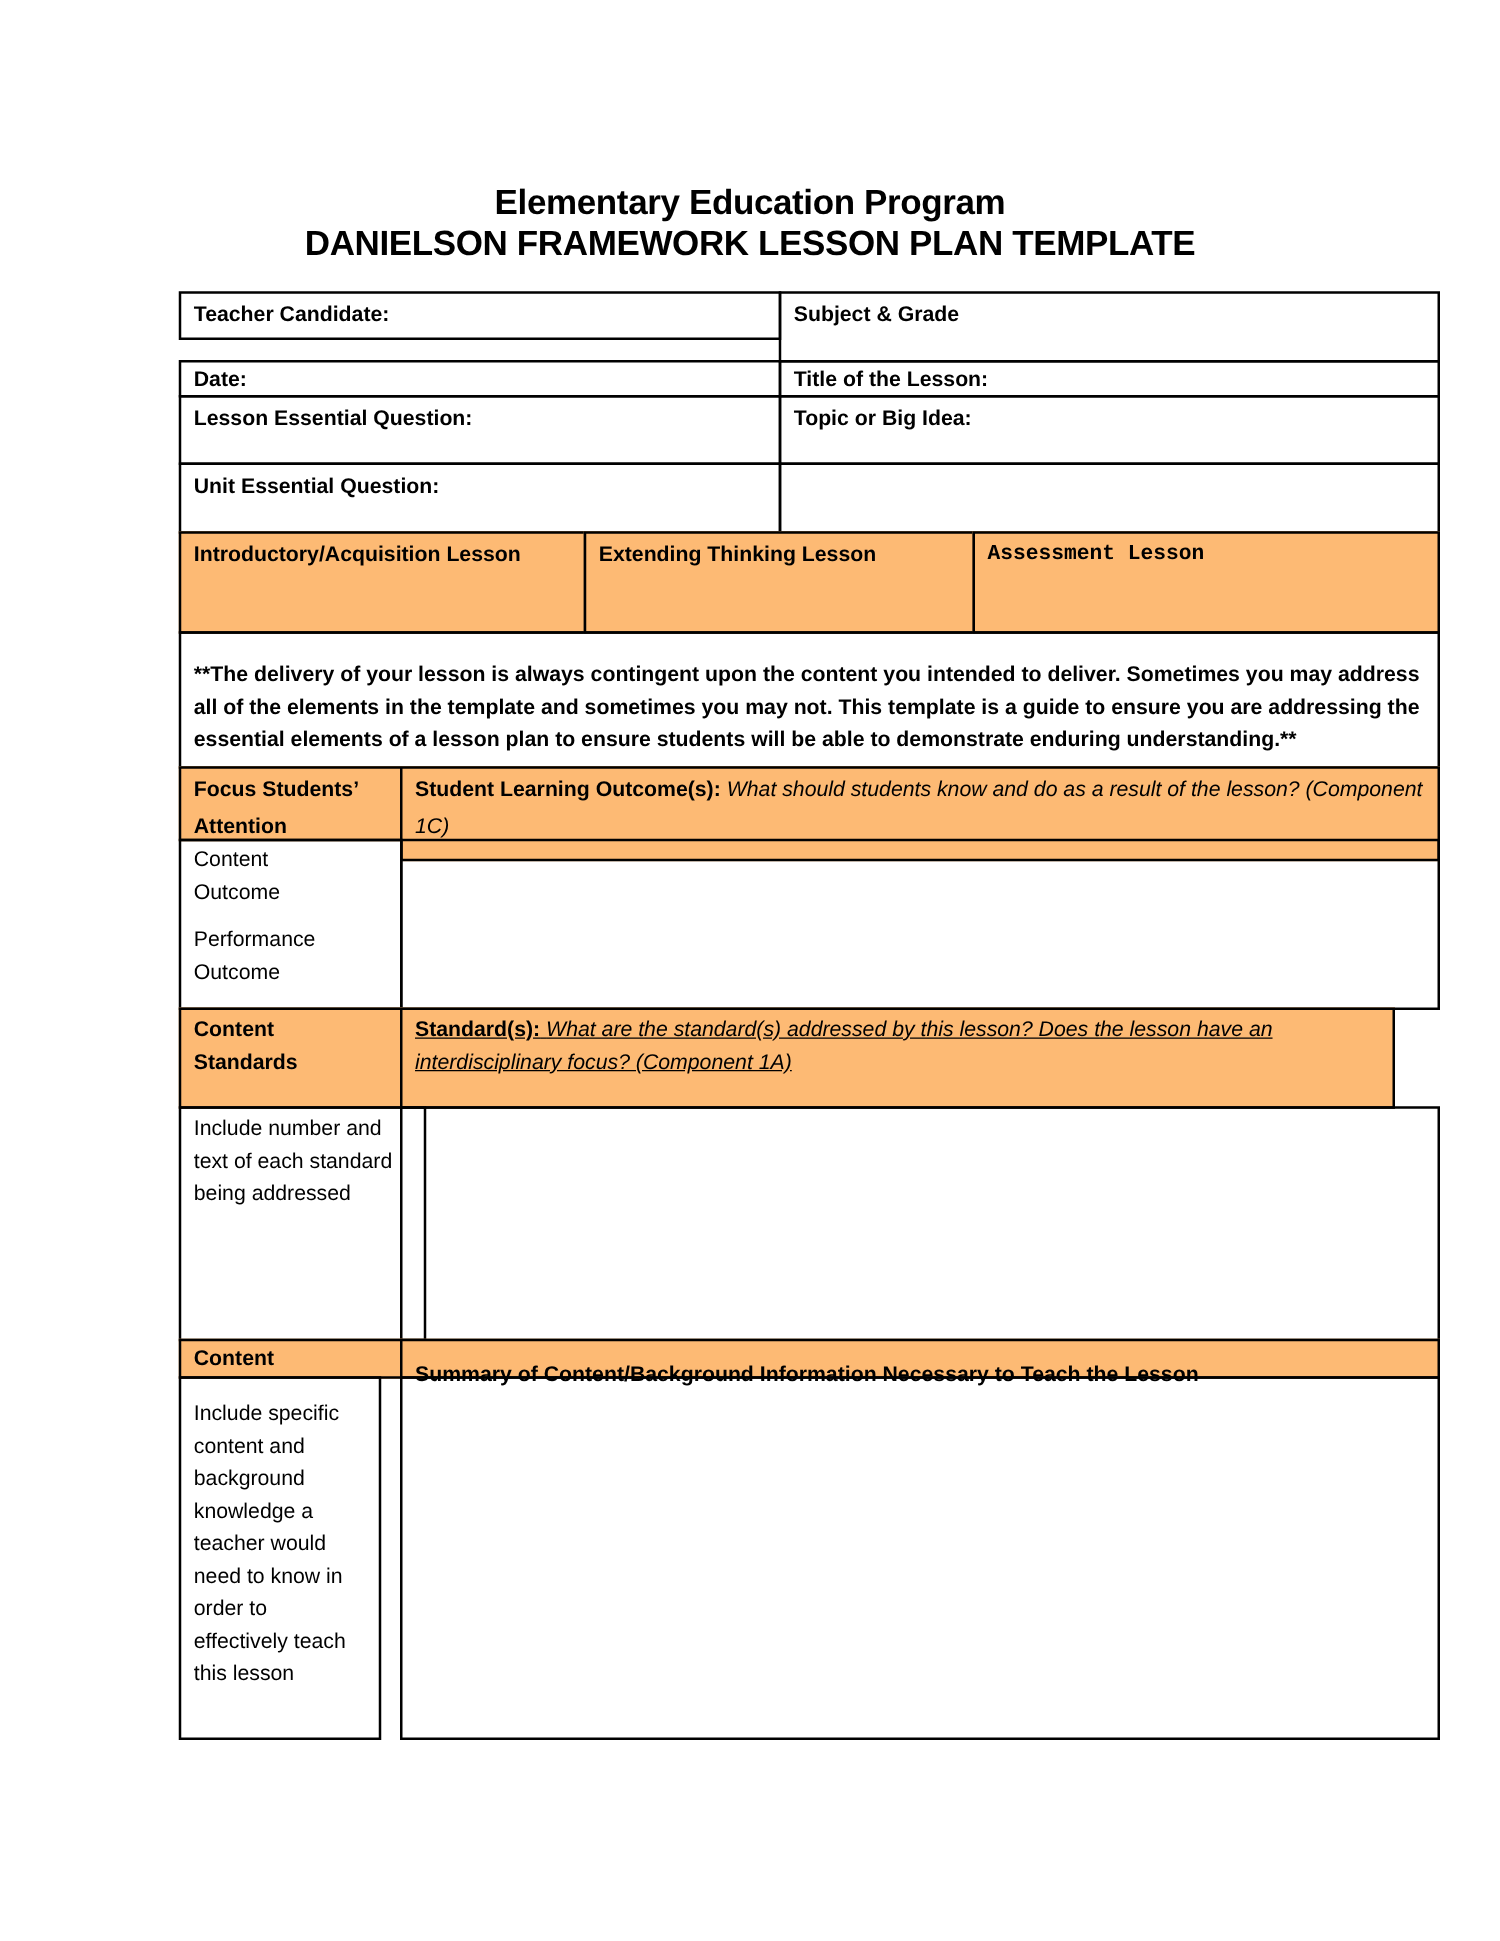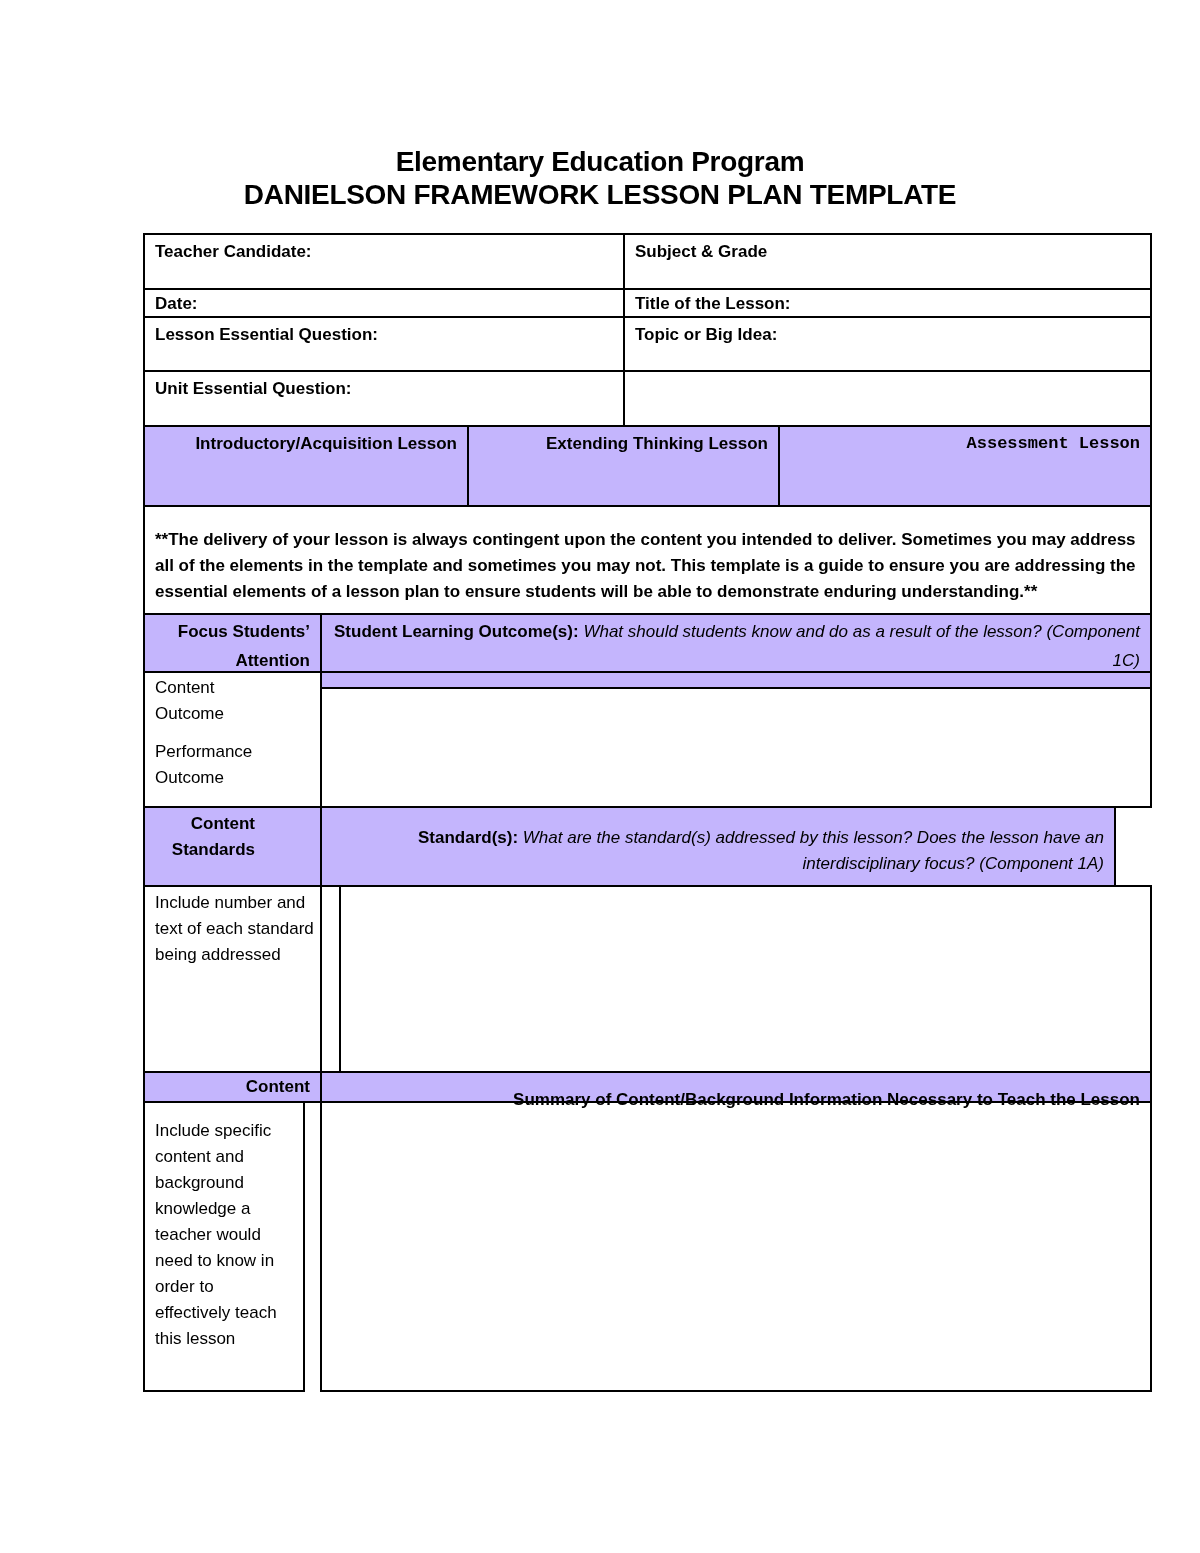--- a/index.html
+++ b/index.html
@@ -1,32 +1,32 @@
 <!DOCTYPE html>
 <html><head>
 <meta charset="utf-8">
 <style>
   html, body { margin:0; padding:0; background:#ffffff; }
   body { width:1200px; height:1553px; position:relative; font-family:"Liberation Sans", sans-serif; color:#000; }
   .title { position:absolute; left:0; width:1200px; text-align:center; font-weight:bold; font-size:28px; letter-spacing:-0.3px; }
   .t1 { top:146px; }
   .t2 { top:179px; }
   .cell { position:absolute; box-sizing:border-box; border:2px solid #000; padding:4px 10px; font-size:17px; line-height:26px; }
-  .shade { background:#c4b5fd;text-align:right; }
+  .shade { background:#fdba74; }
   .b { font-weight:bold; }
   .i { font-style:italic; }
   .lbl { display:block; }
 </style>
 </head>
 <body>
 
 <div class="title t1">Elementary Education Program</div>
 <div class="title t2">DANIELSON FRAMEWORK LESSON PLAN TEMPLATE</div>
 
-<div class="cell b" style="left:143px; top:233px; width:482px; height:57px;">
+<div class="cell b" style="left:143px; top:233px; width:482px; height:39px;">
   <span>Teacher Candidate:</span>
 </div>
 <div class="cell b" style="left:623px; top:233px; width:529px; height:57px;">
   <span>Subject &amp; Grade</span>
 </div>
 
 <div class="cell b" style="left:143px; top:288px; width:482px; height:30px; padding-top:1px;">
   <span>Date:</span>
 </div>
 <div class="cell b" style="left:623px; top:288px; width:529px; height:30px; padding-top:1px;">
@@ -69,21 +69,21 @@
 
 <div class="cell" style="left:143px; top:671px; width:179px; height:137px; padding-top:2px;">
   <span class="lbl" style="width:110px;">Content Outcome</span>
   <span class="lbl" style="width:120px; margin-top:12px;">Performance Outcome</span>
 </div>
 <div class="cell" style="left:320px; top:671px; width:832px; height:137px;"></div>
 
 <div class="cell b shade" style="left:143px; top:806px; width:179px; height:81px; padding-top:3px;">
   <span style="display:block; width:100px;">Content Standards</span>
 </div>
-<div class="cell shade" style="left:320px; top:806px; width:796px; height:81px; padding-top:17px;">
+<div class="cell shade" style="left:320px; top:806px; width:796px; height:81px; padding-top:3px;text-decoration:underline;">
   <span class="b">Standard(s):</span>
   <span class="i">What are the standard(s) addressed by this lesson? Does the lesson have an interdisciplinary focus? (Component 1A)</span>
 </div>
 
 <div class="cell" style="left:143px; top:885px; width:198px; height:188px; padding-top:3px;">
   <span>Include number and text of each standard being addressed</span>
 </div>
 <div class="cell" style="left:320px; top:885px; width:832px; height:188px;"></div>
 
 <div class="cell b shade" style="left:143px; top:1071px; width:179px; height:32px; padding-top:1px;">

